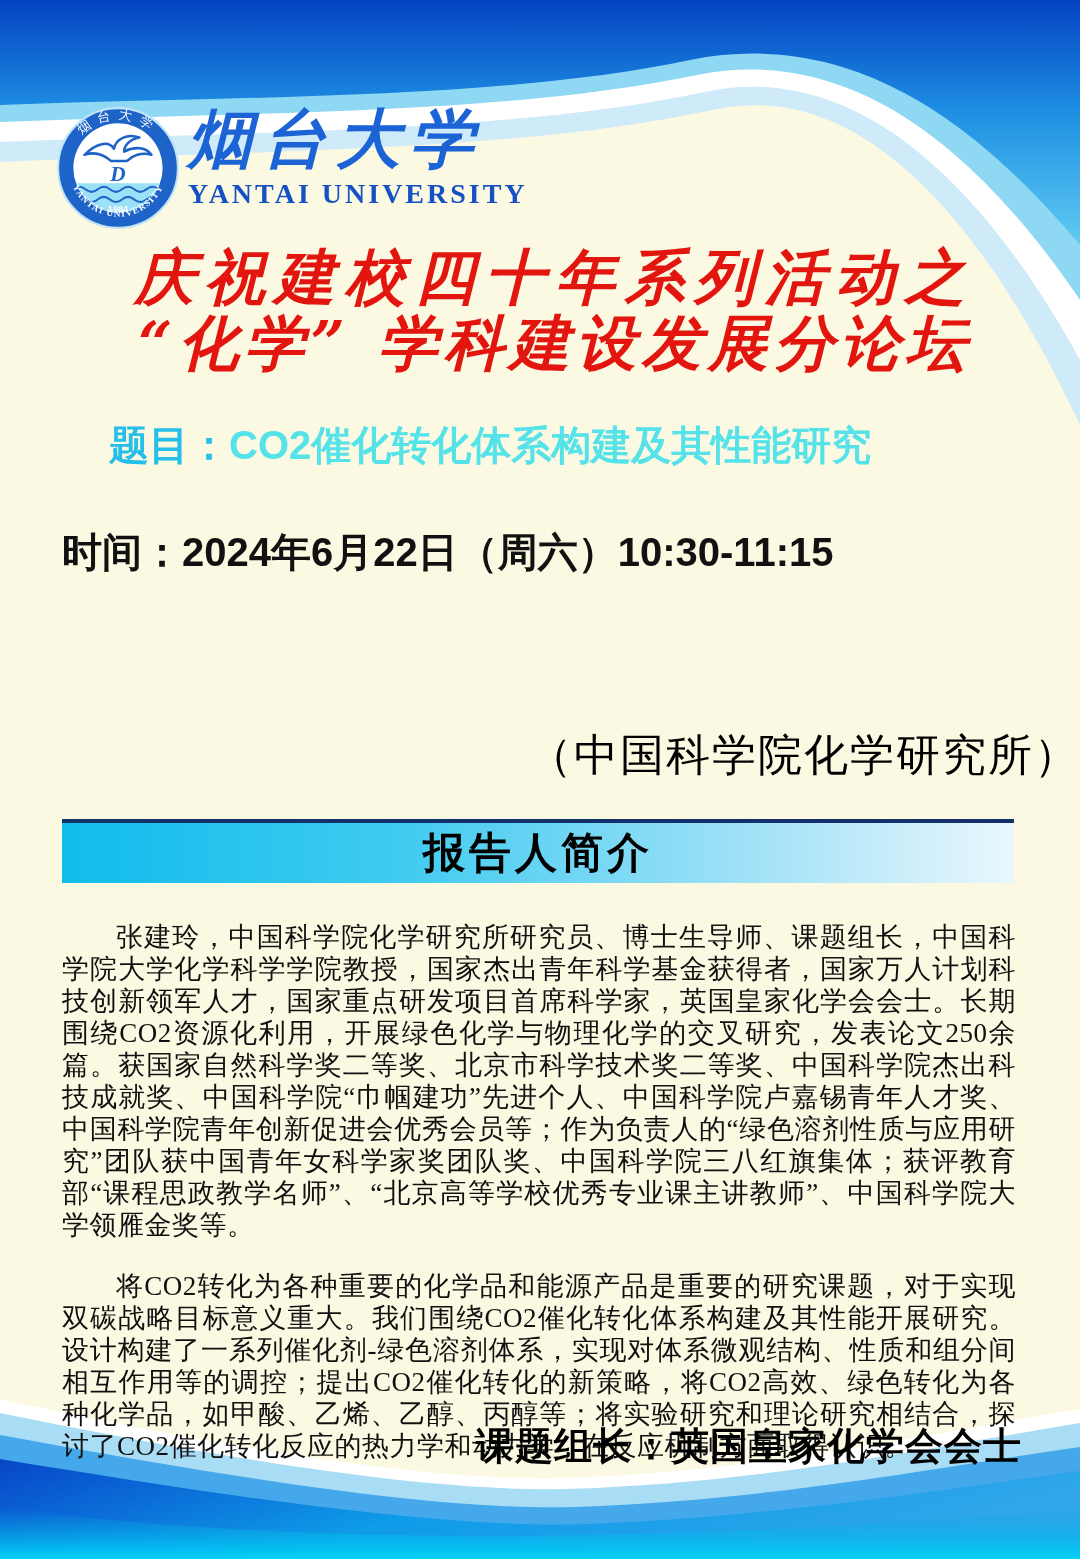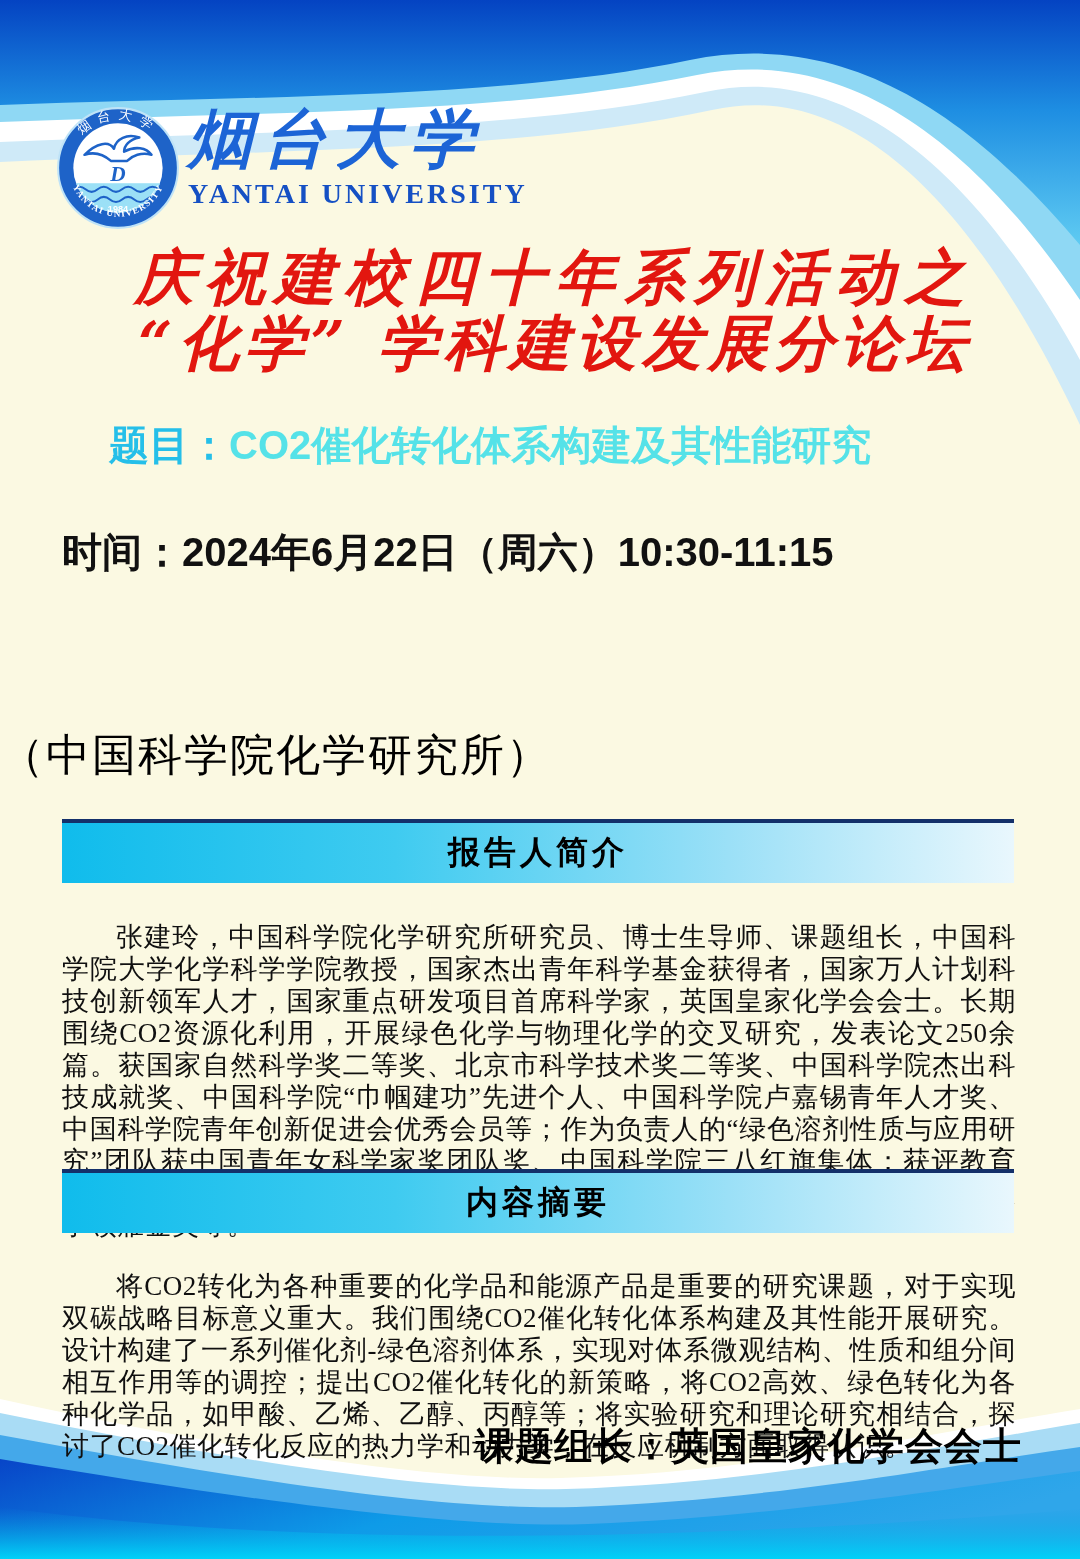--- a/index.html
+++ b/index.html
@@ -46,31 +46,31 @@
   .topic-value{color:#55E2E8;}
   .time-line{top:483px;margin-top:42px;}
   .loc-line{top:549px;}
 
   .speaker-line{
     position:absolute;left:0;top:620px;width:1080px;text-align:center;
     font-family:"Liberation Serif",serif;font-weight:bold;
     font-size:68px;color:#000;letter-spacing:12px;white-space:nowrap;
   }
   .affiliation{
-    position:absolute;left:0;top:726px;width:1080px;text-align:left;
+    position:absolute;left:0;top:726px;width:1080px;text-align:right;
     font-family:"Liberation Serif",serif;
     font-size:44px;color:#000;letter-spacing:2px;
   }
 
   .section-bar{
     position:absolute;left:62px;width:952px;height:60px;
     background:linear-gradient(90deg,#10BCEC 0%,#3FCBF0 35%,#9BE0F7 70%,#E9F7FD 100%);
     border-top:4px solid #13306A;
     display:flex;align-items:center;justify-content:center;
-    font-weight:bold;font-size:32px;color:#000;letter-spacing:4px;
+    font-weight:bold;font-size:42px;color:#000;letter-spacing:4px;
   }
   .bar-bio{top:819px;}
   .bar-abstract{top:1169px;}
 
   .body-par{
     position:absolute;left:62px;width:954px;
     font-family:"Liberation Serif",serif;
     font-size:27px;line-height:32px;color:#101010;
     text-align:justify;text-indent:2em;letter-spacing:0.5px;
   }
@@ -162,22 +162,19 @@
     <span>时间：</span><span>2024年6月22日（周六）10:30-11:15</span>
   </div>
 
   <div class="affiliation">（中国科学院化学研究所）</div>
 
   <div class="section-bar bar-bio">
     <span>报告人简介</span>
   </div>
   <p class="body-par par-bio">张建玲，中国科学院化学研究所研究员、博士生导师、课题组长，中国科学院大学化学科学学院教授，国家杰出青年科学基金获得者，国家万人计划科技创新领军人才，国家重点研发项目首席科学家，英国皇家化学会会士。长期围绕CO2资源化利用，开展绿色化学与物理化学的交叉研究，发表论文250余篇。获国家自然科学奖二等奖、北京市科学技术奖二等奖、中国科学院杰出科技成就奖、中国科学院“巾帼建功”先进个人、中国科学院卢嘉锡青年人才奖、中国科学院青年创新促进会优秀会员等；作为负责人的“绿色溶剂性质与应用研究”团队获中国青年女科学家奖团队奖、中国科学院三八红旗集体；获评教育部“课程思政教学名师”、“北京高等学校优秀专业课主讲教师”、中国科学院大学领雁金奖等。</p>
 
-  <div class="section-bar bar-abstract">
-    <span>内容摘要</span>
-  </div>
   <p class="body-par par-abstract">将CO2转化为各种重要的化学品和能源产品是重要的研究课题，对于实现双碳战略目标意义重大。我们围绕CO2催化转化体系构建及其性能开展研究。设计构建了一系列催化剂-绿色溶剂体系，实现对体系微观结构、性质和组分间相互作用等的调控；提出CO2催化转化的新策略，将CO2高效、绿色转化为各种化学品，如甲酸、乙烯、乙醇、丙醇等；将实验研究和理论研究相结合，探讨了CO2催化转化反应的热力学和动力学，在反应机制方面取得认识。</p>
 
   <div class="organizer">
     <span>课题组长：</span><span>英国皇家化学会会士</span>
   </div>
 
 </div>
 
 </body></html>

